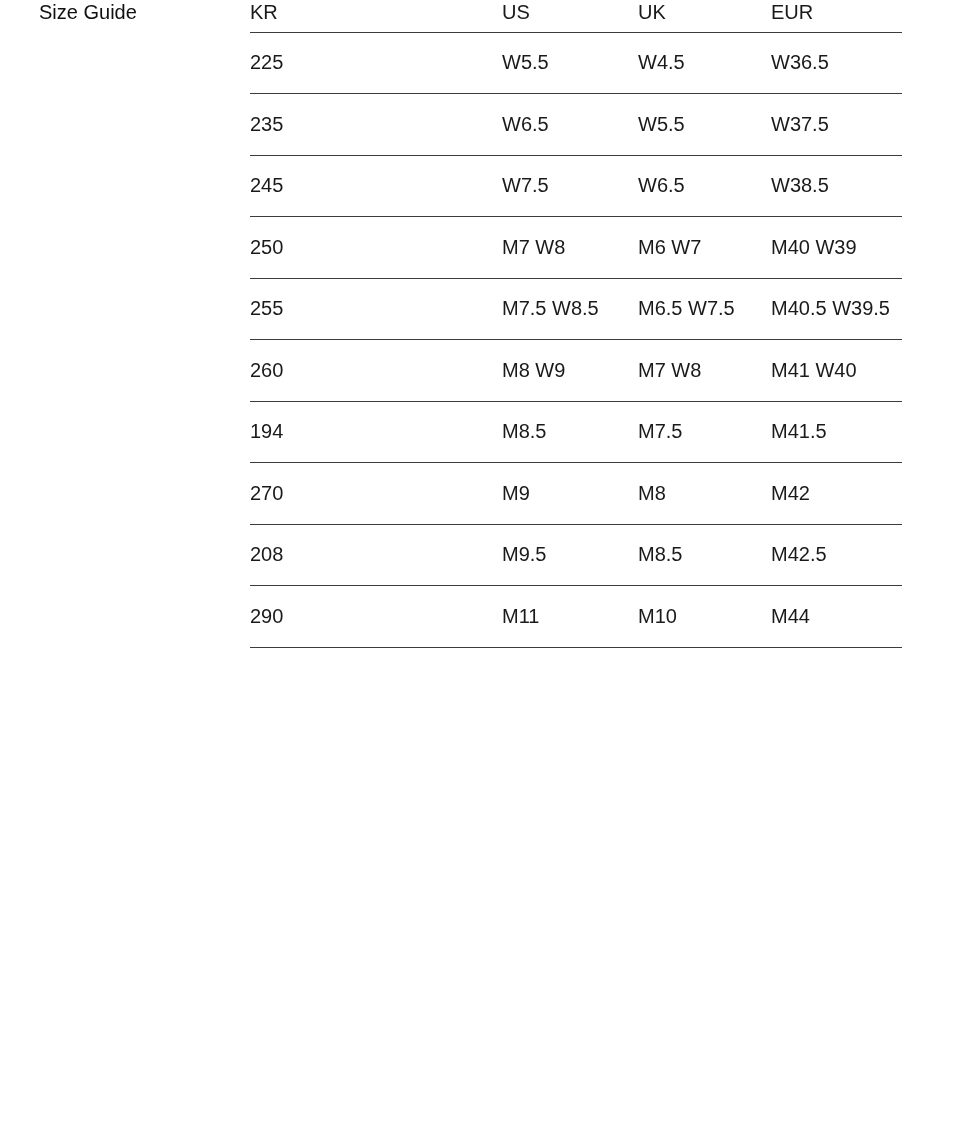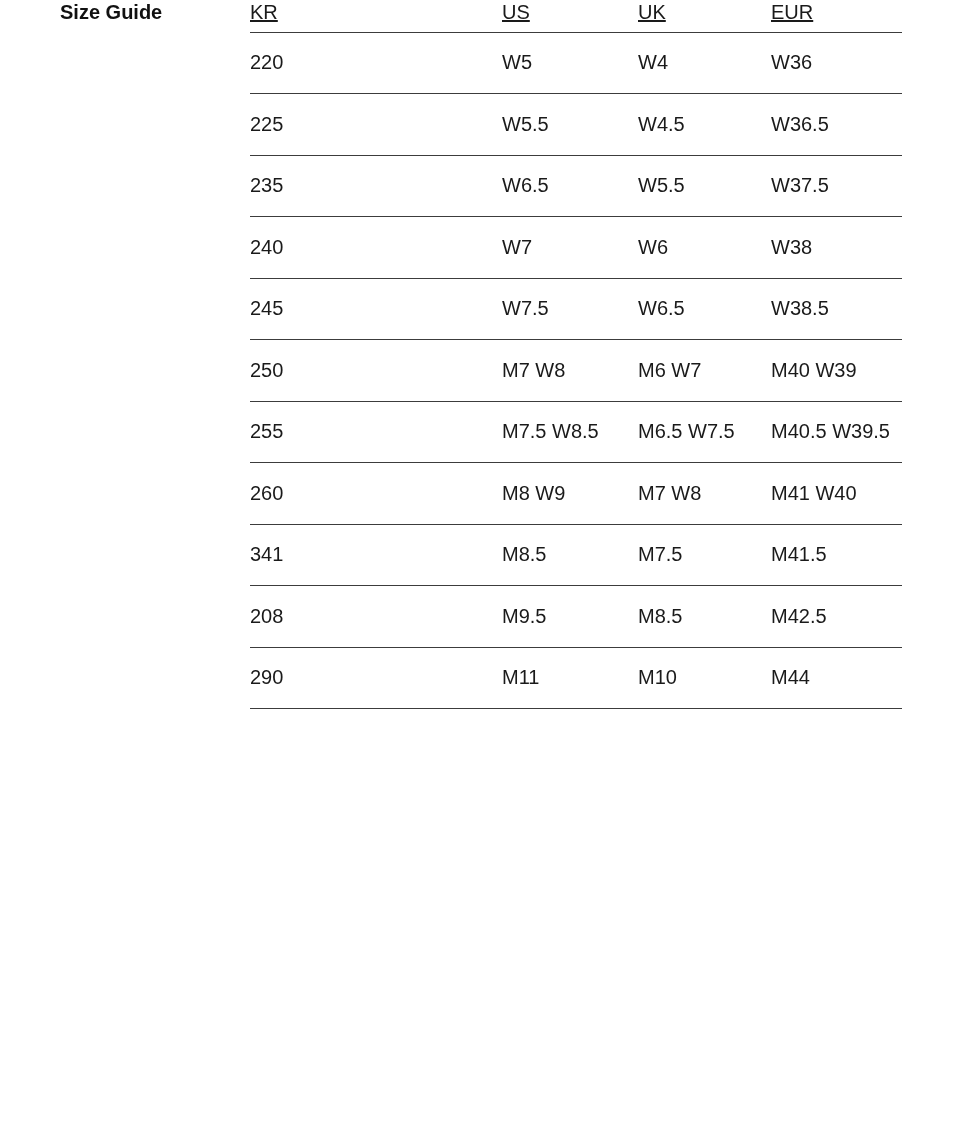--- a/index.html
+++ b/index.html
@@ -10,26 +10,26 @@
   body {
     width: 960px;
     height: 1122px;
     position: relative;
     font-family: "Liberation Sans", sans-serif;
     color: #1a1a1a;
     overflow: hidden;
   }
   .section-title {
     position: absolute;
-    left: 60px;
+    left: 39px;
     top: 0px;
     margin: 0;
     font-size: 20px;
     line-height: 25px;
-    font-weight: bold;
+    font-weight: normal;
     color: #111111;
     white-space: nowrap;
   }
   table.size-table {
     position: absolute;
     left: 250px;
     top: 0px;
     width: 652px;
     border-collapse: collapse;
     table-layout: fixed;
@@ -42,21 +42,20 @@
     font-weight: normal;
     color: #1a1a1a;
     border-bottom: 1.5px solid #3c3c3c;
     white-space: nowrap;
     overflow: visible;
   }
   .size-table thead th {
     height: 31.5px;
     vertical-align: top;
     line-height: 25px;
-    text-decoration: underline;
   }
   .size-table tbody td {
     height: 60.5px;
     vertical-align: middle;
   }
 </style>
 </head>
 <body>
 
 <h2 class="section-title">Size Guide</h2>
@@ -71,42 +70,30 @@
   <thead>
     <tr>
       <th>KR</th>
       <th>US</th>
       <th>UK</th>
       <th>EUR</th>
     </tr>
   </thead>
   <tbody id="size-rows">
       <tr>
-        <td>220</td>
-        <td>W5</td>
-        <td>W4</td>
-        <td>W36</td>
-      </tr>
-      <tr>
         <td>225</td>
         <td>W5.5</td>
         <td>W4.5</td>
         <td>W36.5</td>
       </tr>
       <tr>
         <td>235</td>
         <td>W6.5</td>
         <td>W5.5</td>
         <td>W37.5</td>
-      </tr>
-      <tr>
-        <td>240</td>
-        <td>W7</td>
-        <td>W6</td>
-        <td>W38</td>
       </tr>
       <tr>
         <td>245</td>
         <td>W7.5</td>
         <td>W6.5</td>
         <td>W38.5</td>
       </tr>
       <tr>
         <td>250</td>
         <td>M7 W8</td>
@@ -119,24 +106,30 @@
         <td>M6.5 W7.5</td>
         <td>M40.5 W39.5</td>
       </tr>
       <tr>
         <td>260</td>
         <td>M8 W9</td>
         <td>M7 W8</td>
         <td>M41 W40</td>
       </tr>
       <tr>
-        <td>341</td>
+        <td>194</td>
         <td>M8.5</td>
         <td>M7.5</td>
         <td>M41.5</td>
+      </tr>
+      <tr>
+        <td>270</td>
+        <td>M9</td>
+        <td>M8</td>
+        <td>M42</td>
       </tr>
       <tr>
         <td>208</td>
         <td>M9.5</td>
         <td>M8.5</td>
         <td>M42.5</td>
       </tr>
       <tr>
         <td>290</td>
         <td>M11</td>

